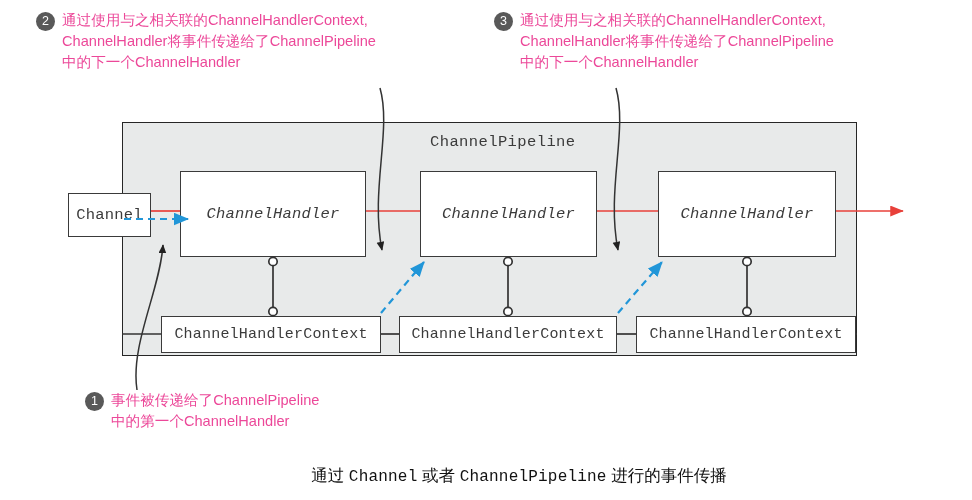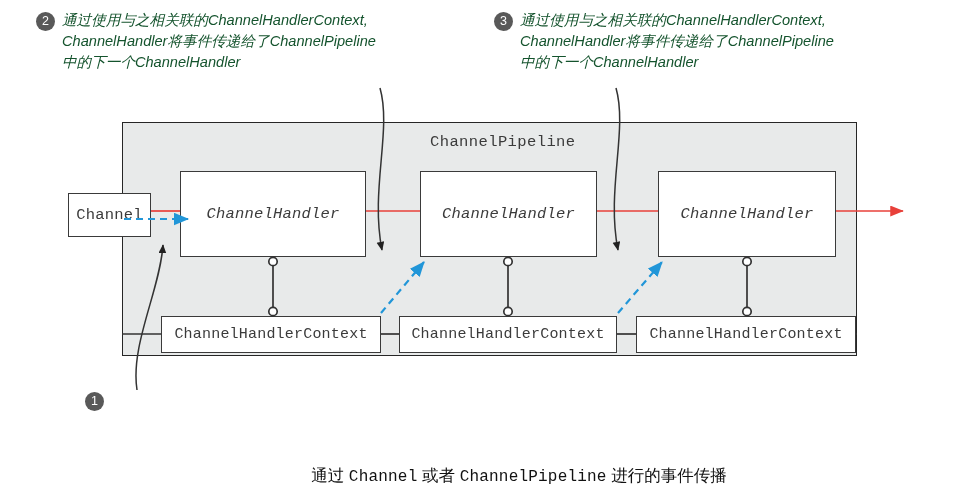--- a/index.html
+++ b/index.html
@@ -41,22 +41,21 @@
     text-align: center;
     font-family: "Liberation Sans", sans-serif;
     margin-top: 2px;
     user-select: none;
   }
   .callout-text {
     font-size: 14.6px;
     line-height: 21px;
     white-space: pre-line;
     letter-spacing: 0px;
-    color: #14532d;
-    font-style: italic;
+    color: #ec4899;
   }
 
   
   #pipeline-box {
     position: absolute;
     background: #e8eaea;
     border: 1.6px solid #262626;
     box-sizing: border-box;
   }
   #pipeline-label {
@@ -142,20 +141,22 @@
   <div class="node-box handler-box" style="left:658px; top:171px; width:178px; height:86px;">ChannelHandler</div>
 
   <div class="node-box context-box" style="left:161px; top:316px; width:220px; height:37px;">ChannelHandlerContext</div>
 
   <div class="node-box context-box" style="left:399px; top:316px; width:218px; height:37px;">ChannelHandlerContext</div>
 
   <div class="node-box context-box" style="left:636px; top:316px; width:220px; height:37px;">ChannelHandlerContext</div>
 
   <div class="callout" id="callout-1" style="left:85px; top:390px;">
     <div class="callout-badge">1</div>
+    <div class="callout-text">事件被传递给了ChannelPipeline
+中的第一个ChannelHandler</div>
   </div>
 
   <div id="caption" style="top:465px;">
     <span>通过 </span><span class="mono">Channel</span><span> 或者 </span><span class="mono">ChannelPipeline</span><span> 进行的事件传播</span>
   </div>
 
   <svg id="overlay" viewBox="0 0 972 500" xmlns="http://www.w3.org/2000/svg">
     <defs>
       <marker id="arrow-red" markerWidth="9" markerHeight="9" refX="7.5" refY="3.2" orient="auto" markerUnits="strokeWidth">
         <path d="M0,0 L8,3.2 L0,6.4 z" fill="#e8403a"></path>

